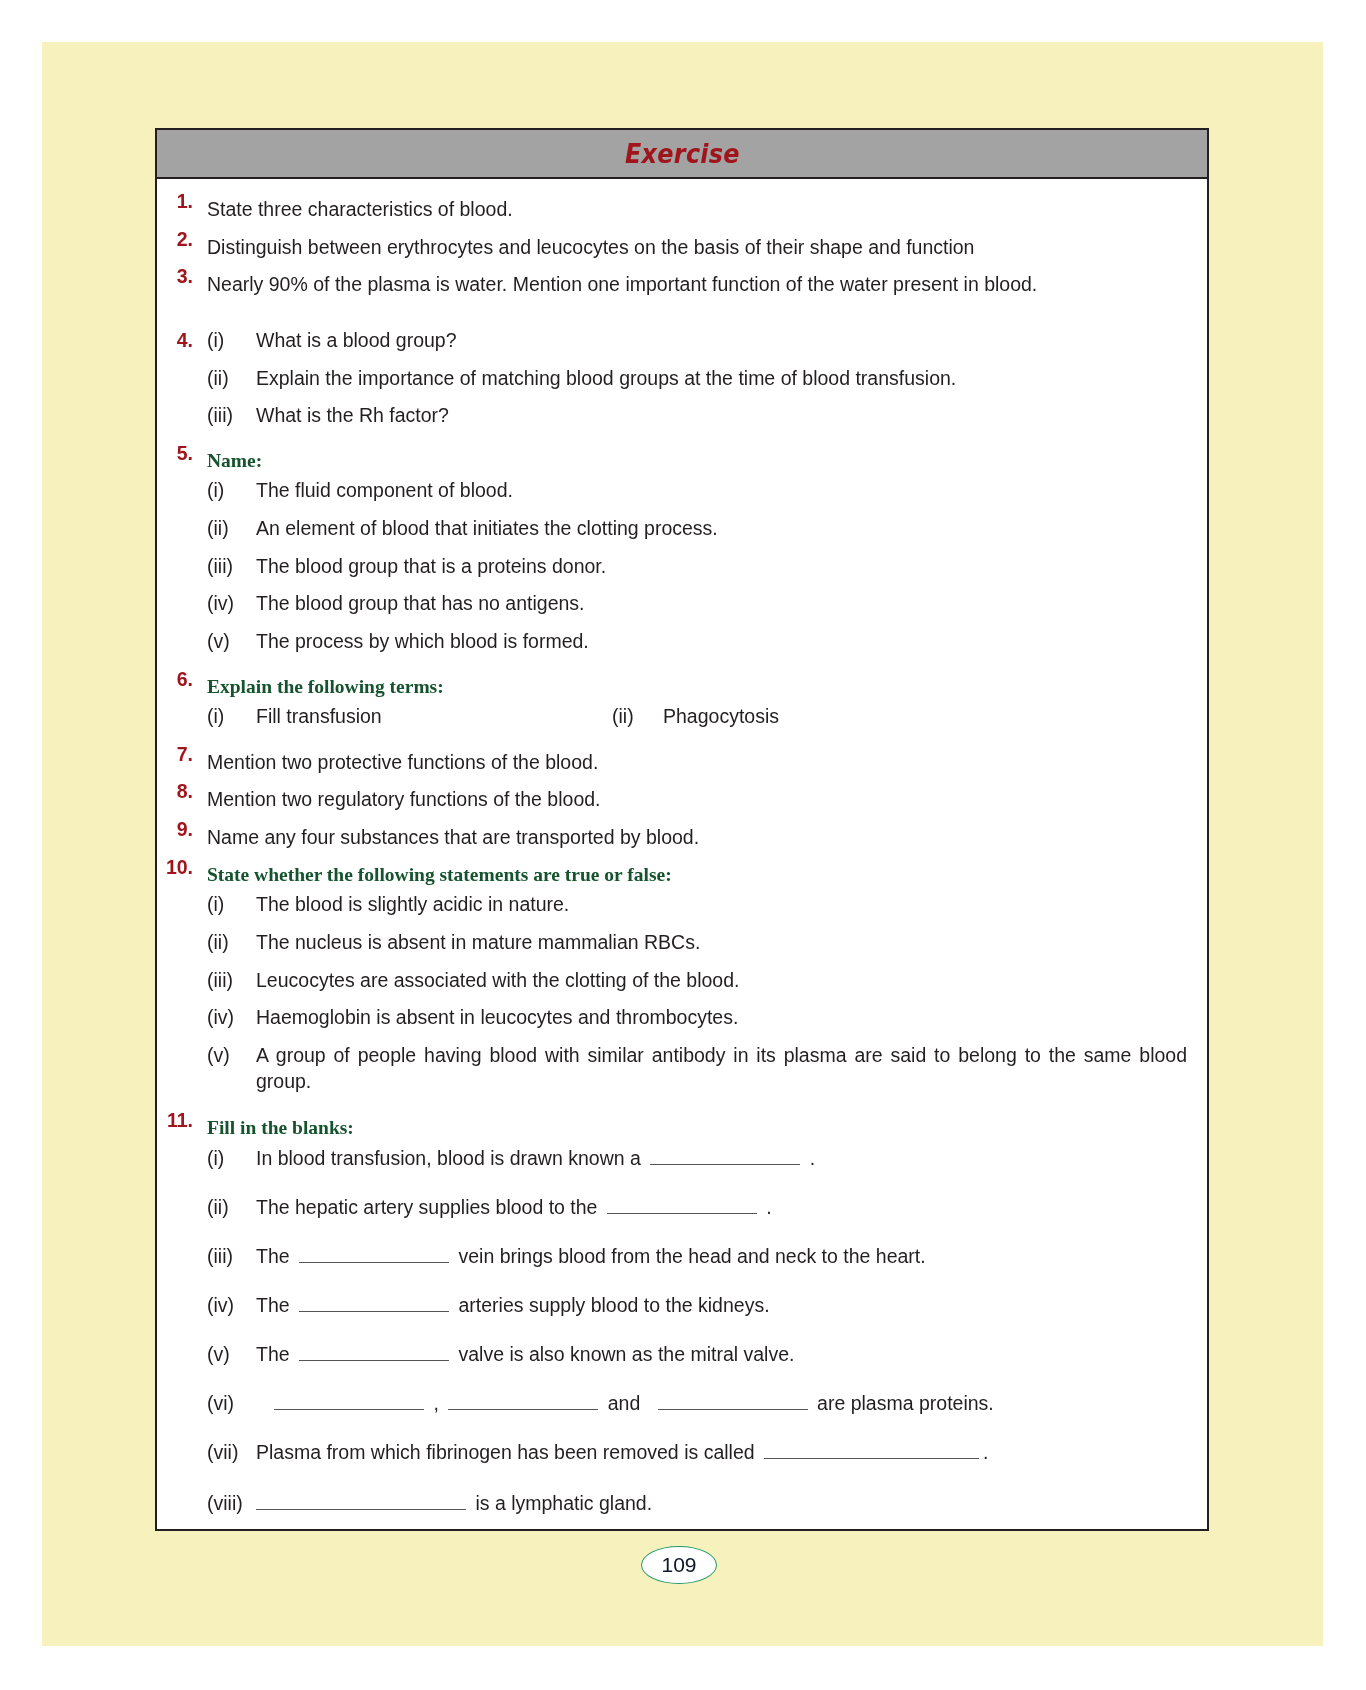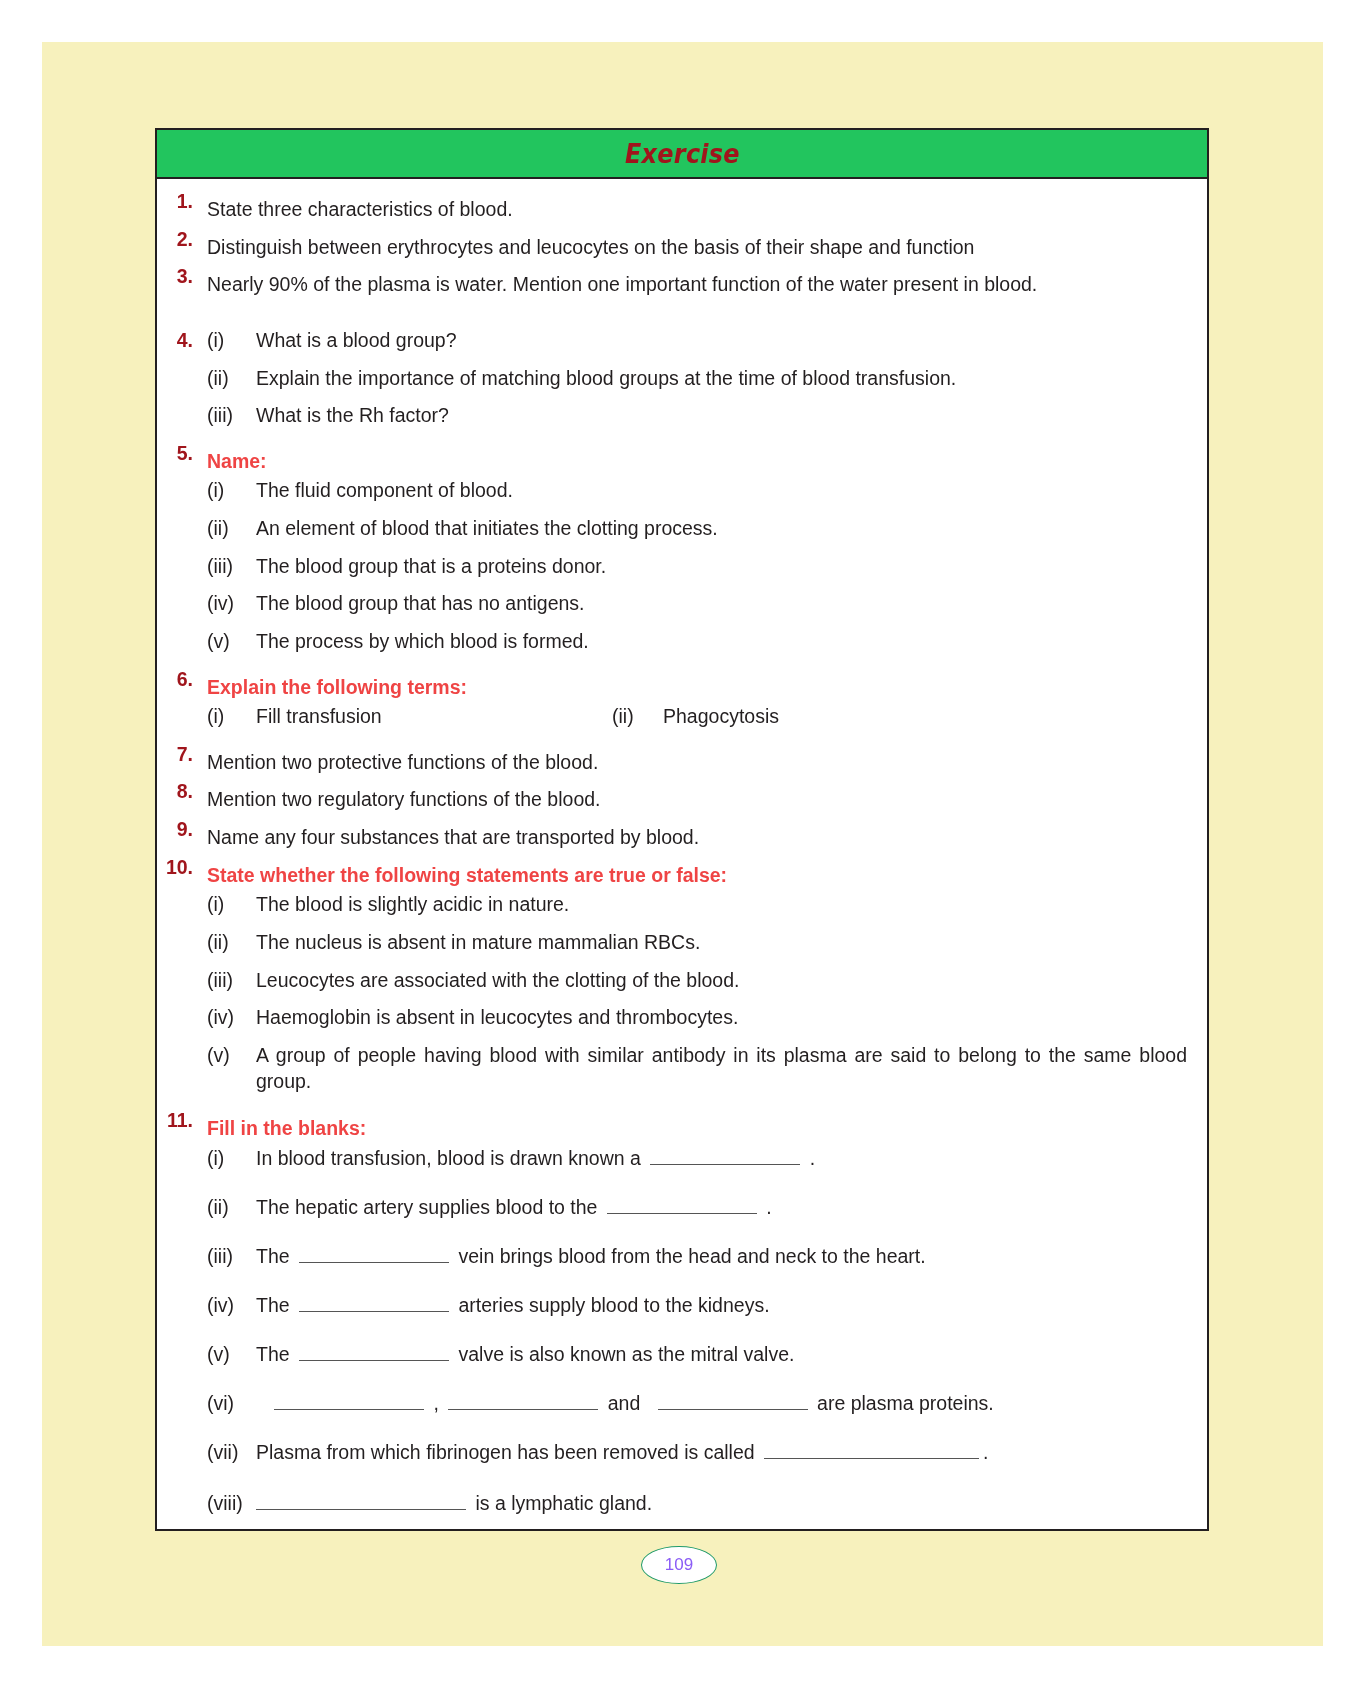--- a/index.html
+++ b/index.html
@@ -9,55 +9,55 @@
   }
   .page-bg {
     position: absolute; left: 42px; top: 42px; width: 1281px; height: 1604px;
     background: #f7f1bd;
   }
   .exercise-box {
     position: absolute; left: 155px; top: 128px; width: 1054px; height: 1403px;
     background: #ffffff; border: 2px solid #231f20; box-sizing: border-box;
   }
   .box-header {
-    height: 49px; background: #22c55e; border-bottom: 2px solid #231f20;
+    height: 49px; background: #a3a3a3; border-bottom: 2px solid #231f20;
     display: flex; align-items: center; justify-content: center;
     box-sizing: border-box;
   }
   .box-title {
     font-family: "DejaVu Sans", sans-serif; font-style: italic; font-weight: bold;
     font-size: 26px; color: #a0151c; letter-spacing: 0.3px;
     transform: scaleX(0.92);
   }
   .content { position: relative; }
   .q {
     position: absolute; left: 0; right: 0; font-size: 19.5px; line-height: 26px;
   }
   .num {
     position: absolute; color: #a0151c; font-weight: bold; text-align: right;
     width: 36px; left: 0;
   }
   .qtext { position: absolute; left: 50px; right: 20px; text-align: justify; margin-top: 8px; }
-  .qtext.heading { color: #ef4444; font-weight: bold; }
+  .qtext.heading { color: #14532d; font-weight: bold; font-family: Liberation Serif, serif; }
   .sub-label { position: absolute; left: 50px; }
   .sub-text { position: absolute; left: 99px; right: 20px; text-align: justify; }
   .sub-text2-label { position: absolute; left: 455px; }
   .sub-text2 { position: absolute; left: 506px; }
   .blank {
     display: inline-block; border-bottom: 1.5px solid #555; vertical-align: baseline;
     height: 18px; margin: 0 4px;
   }
   .b150 { width: 150px; }
   .b215 { width: 215px; }
   .b210 { width: 210px; }
   .page-number {
     position: absolute; left: 641px; top: 1546px; width: 76px; height: 38px;
     border: 1.5px solid #1f9a6a; border-radius: 50%; background: #ffffff;
     display: flex; align-items: center; justify-content: center;
-    font-size: 17px; color: #8b5cf6; box-sizing: border-box;
+    font-size: 21px; color: #0f172a; box-sizing: border-box;
   }
 </style>
 </head>
 <body>
 
 <div class="page-bg"></div>
 
 <div class="exercise-box">
   <div class="box-header">
     <span class="box-title">Exercise</span>

